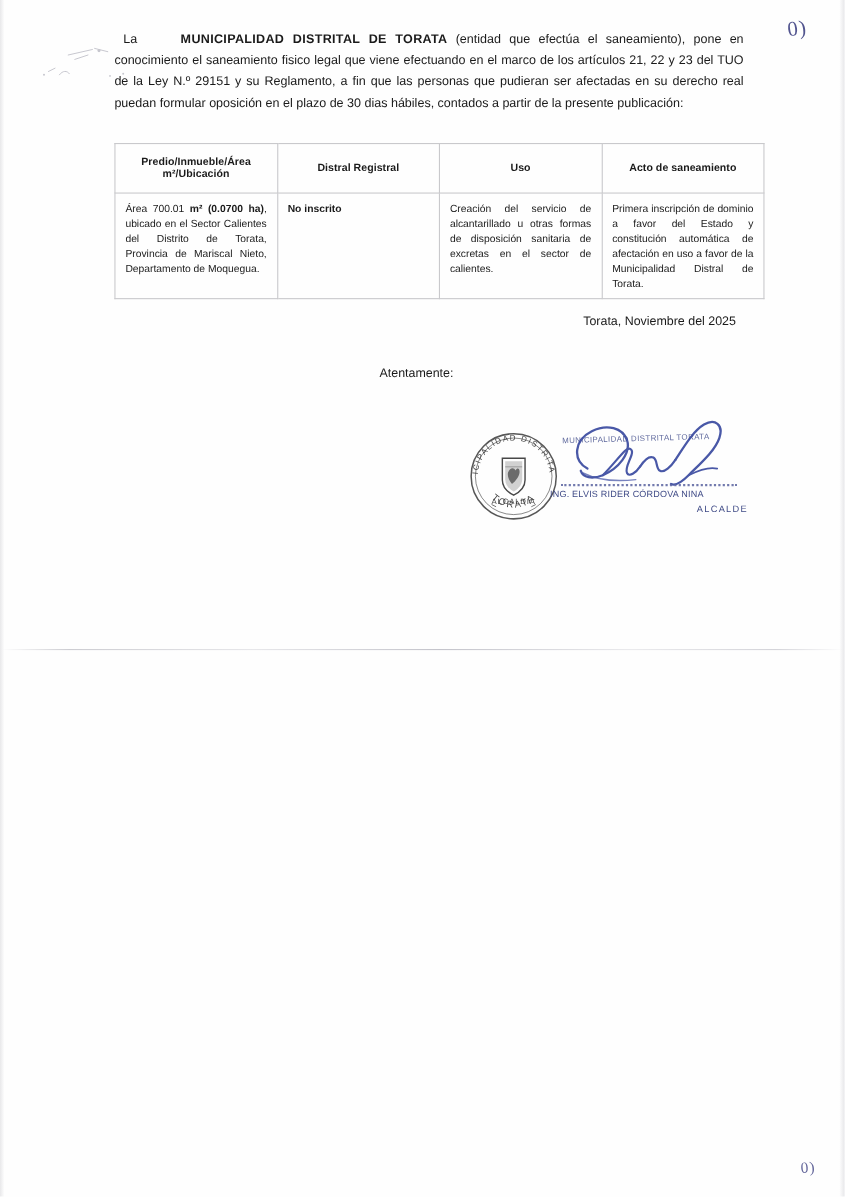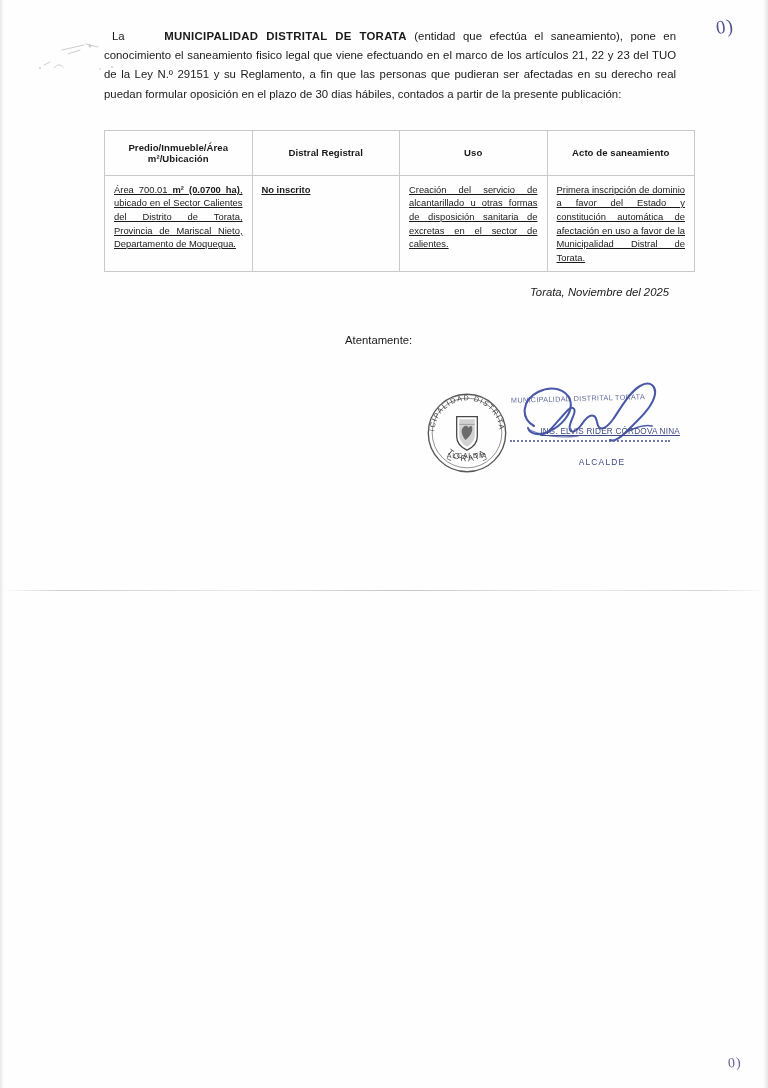--- a/index.html
+++ b/index.html
@@ -134,40 +134,38 @@
     vertical-align: middle;
     height: 30px;
     letter-spacing: 0.05px;
   }
   table.aviso td {
     font-size: 9.4px;
     line-height: 13.6px;
     text-align: justify;
     text-justify: inter-word;
     height: 78px;
-    text-decoration: underline;
   }
   table.aviso td b { font-weight: bold; }
   td.col-predio { width: 186px; padding-top: 12px; }
   td.col-partida {
     width: 93px;
     text-align: center;
     vertical-align: middle;
     font-weight: bold;
     font-size: 9.8px;
   }
   td.col-uso { width: 136px; padding-top: 9px; }
   td.col-acto { width: 136px; padding-top: 7px; }
 
   
   .date-line {
     padding: 14px 99px 0 0;
     text-align: right;
     font-size: 11.3px;
-    font-style: italic;
   }
   .closing {
     padding: 36px 0 0 345px;
     font-size: 11.3px;
   }
 
   
   .sig-block {
     position: relative;
     height: 120px;
@@ -207,35 +205,34 @@
     left: 10px;
     top: 58px;
     width: 160px;
     height: 2px;
     border-top: 2px dotted #5a63a0;
     opacity: 0.85;
   }
   .sig-name {
     position: absolute;
     left: 0;
-    top: 45px;
+    top: 63px;
     width: 180px;
-    text-align: right;
+    text-align: left;
     font-size: 8.2px;
     color: #3f4a86;
     letter-spacing: 0.2px;
     white-space: nowrap;
-    text-decoration: underline;
   }
   .sig-title {
     position: absolute;
-    left: 12px;
+    left: 0;
     top: 75px;
     width: 180px;
-    text-align: center;
+    text-align: right;
     font-size: 8.4px;
     color: #3f4a86;
     letter-spacing: 1.2px;
   }
   .sig-scribble {
     position: absolute;
     left: 0;
     top: -2px;
     width: 180px;
     height: 72px;

